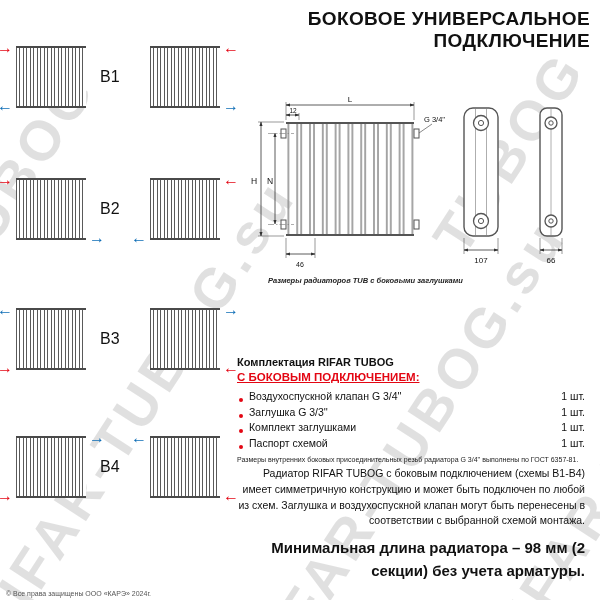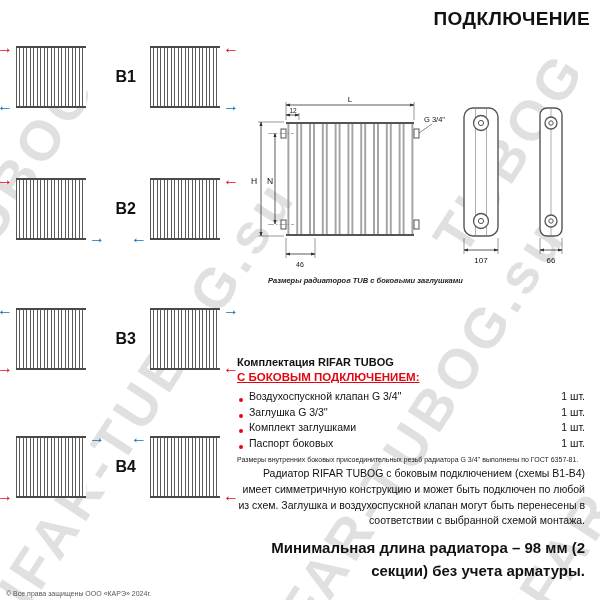--- a/index.html
+++ b/index.html
@@ -17,21 +17,21 @@
   
   .title{position:absolute;z-index:1;top:8px;right:10px;text-align:right;
          font-size:19px;font-weight:bold;line-height:1.15;letter-spacing:0.4px;}
   .title span{display:block;}
   
   .scheme-row{position:absolute;z-index:1;left:16px;display:flex;align-items:center;column-gap:14px;height:62px;}
   .rad-wrap{position:relative;width:70px;height:62px;}
   .radiator{width:70px;height:62px;box-sizing:border-box;
     border-top:2px solid #4a4a4a;border-bottom:2px solid #4a4a4a;
     background:repeating-linear-gradient(90deg,#5a5a5a 0 1.5px,#fff 1.5px 3px,#5a5a5a 3px 4.5px,#fff 4.5px 7px);}
-  .scheme-label{width:36px;text-align:right;font-size:16px;font-weight:bold;}
+  .scheme-label{width:36px;text-align:left;font-size:16px;font-weight:normal;}
   .arrow{position:absolute;font-size:16px;font-weight:bold;line-height:1;}
   .arrow.red{color:#e30613;}
   .arrow.blue{color:#0e6db6;}
   .tl{left:-19px;top:-6px;} .bl{left:-19px;bottom:-6px;}
   .tr{right:-19px;top:-6px;} .br{right:-19px;bottom:-6px;}
   .row-b1{top:46px;} .row-b2{top:178px;} .row-b3{top:308px;} .row-b4{top:436px;}
   
   .tech-drawing{position:absolute;z-index:1;left:248px;top:92px;}
   .drawing-caption{position:absolute;z-index:1;left:268px;top:276px;width:220px;
                    font-size:7.5px;font-style:italic;color:#222;font-weight:bold;}
@@ -56,20 +56,21 @@
 
 <div class="page">
 
   <span class="wm wm0">TUBOG</span>
   <span class="wm wm1">RIFAR-TUBOG.su</span>
   <span class="wm wm2">RIFAR-TUBOG.su</span>
   <span class="wm wm3">TUBOG</span>
   <span class="wm wm4">RIFAR-TUBOG</span>
 
   <div class="title">
+    <span>БОКОВОЕ УНИВЕРСАЛЬНОЕ</span>
     <span>ПОДКЛЮЧЕНИЕ</span>
   </div>
 
   <div class="scheme-row row-b1">
     <div class="rad-wrap">
       <span class="arrow red tl">→</span>
       <span class="arrow blue bl">←</span>
       <div class="radiator"></div>
     </div>
     <div class="scheme-label">В1</div>
@@ -196,21 +197,21 @@
       <span class="pi-name">Заглушка G 3/3''</span>
       <span class="pi-qty">1 шт.</span>
     </div>
     <div class="pkg-item">
       <span class="dot"></span>
       <span class="pi-name">Комплект заглушками</span>
       <span class="pi-qty">1 шт.</span>
     </div>
     <div class="pkg-item">
       <span class="dot"></span>
-      <span class="pi-name">Паспорт боковых</span>
+      <span class="pi-name">Паспорт схемой</span>
       <span class="pi-qty">1 шт.</span>
     </div>
     <div class="pkg-note">Размеры внутренних боковых присоединительных резьб радиатора G 3/4'' выполнены по ГОСТ 6357-81.</div>
   </div>
 
   <div class="desc">
     <p>Радиатор RIFAR TUBOG с боковым подключением (схемы В1-В4) имеет симметричную конструкцию и может быть подключен по любой из схем. Заглушка и воздухоспускной клапан могут быть перенесены в соответствии с выбранной схемой монтажа.</p>
     <p class="min-line">Минимальная длина радиатора – 98 мм (2 секции) без учета арматуры.</p>
   </div>
 

